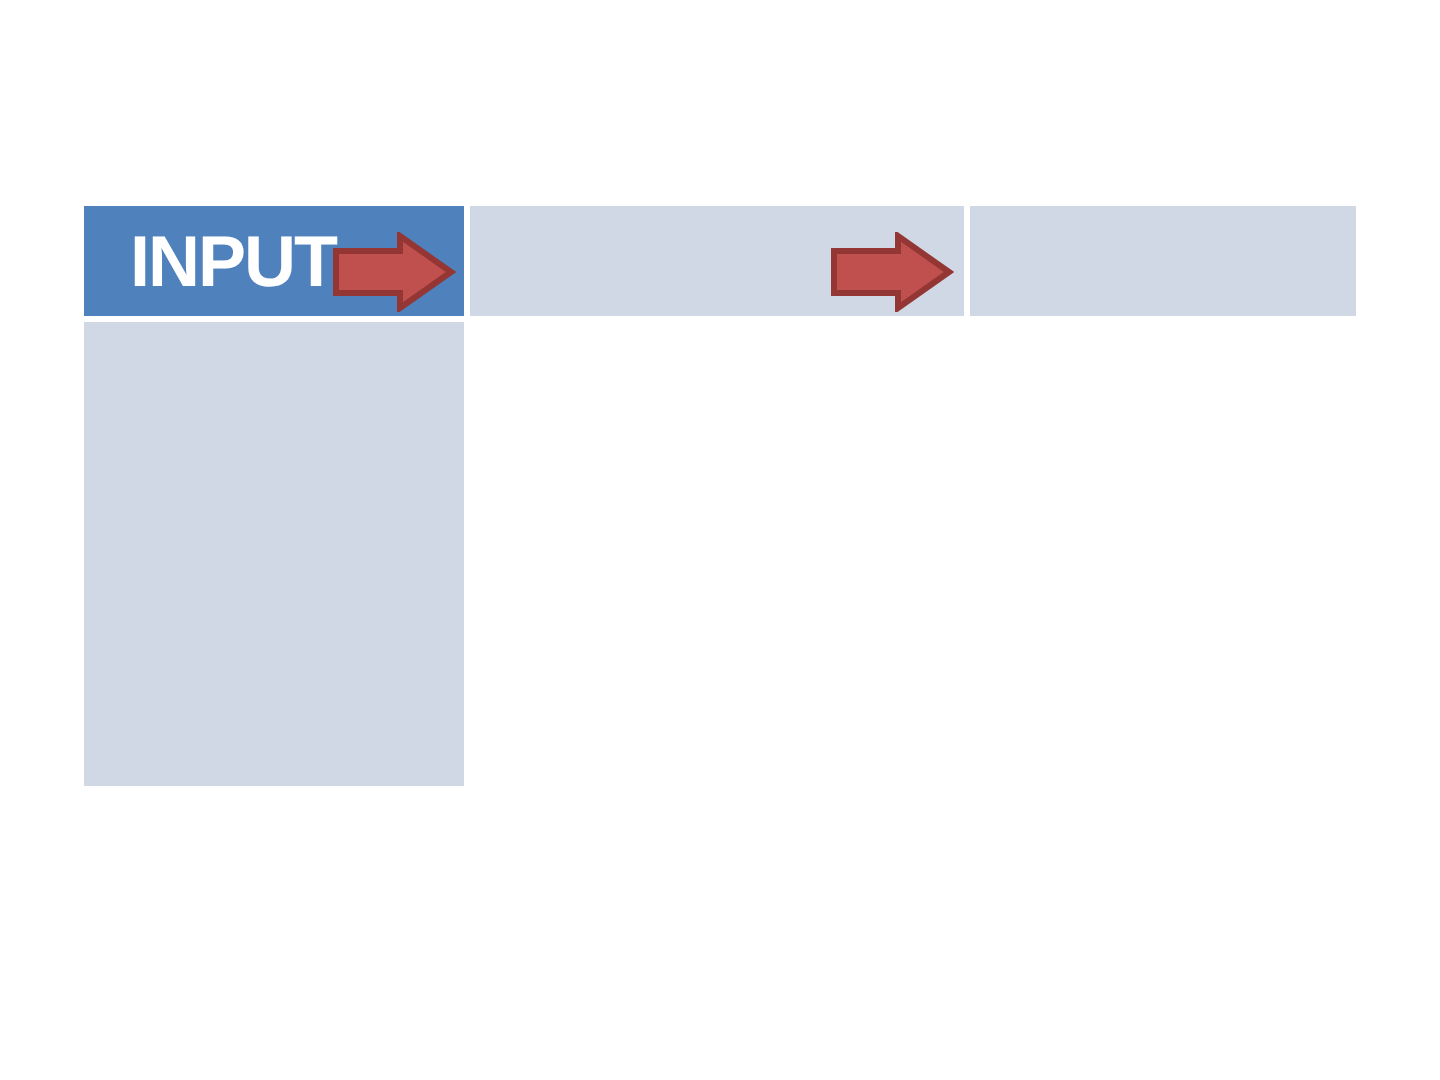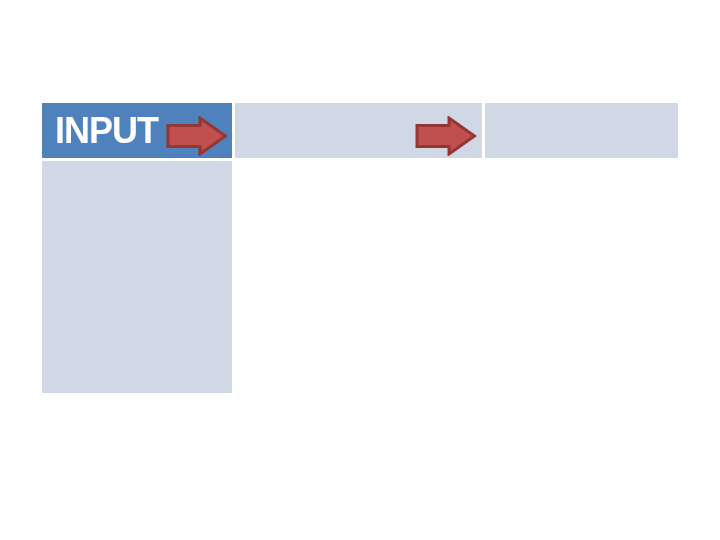--- a/index.html
+++ b/index.html
@@ -28,21 +28,21 @@
     grid-template-columns: 190px 247px 193px;
     grid-template-rows: 55px 232px;
     gap: 3px;
     background: var(--grid-line, #ffffff);
   }
   .header-cell {
     background: var(--header-bg, #4f81bd);
     color: var(--header-text, #ffffff);
     display: flex;
     align-items: center;
-    padding-left: 13px;
+    padding-left: 23px;
     font-size: 36px;
     font-weight: bold;
     letter-spacing: -1px;
     line-height: 1;
     overflow: hidden;
   }
   .body-cell {
     background: var(--body-bg, #d0d7e5);
     font-size: 18px;
     color: #333;

